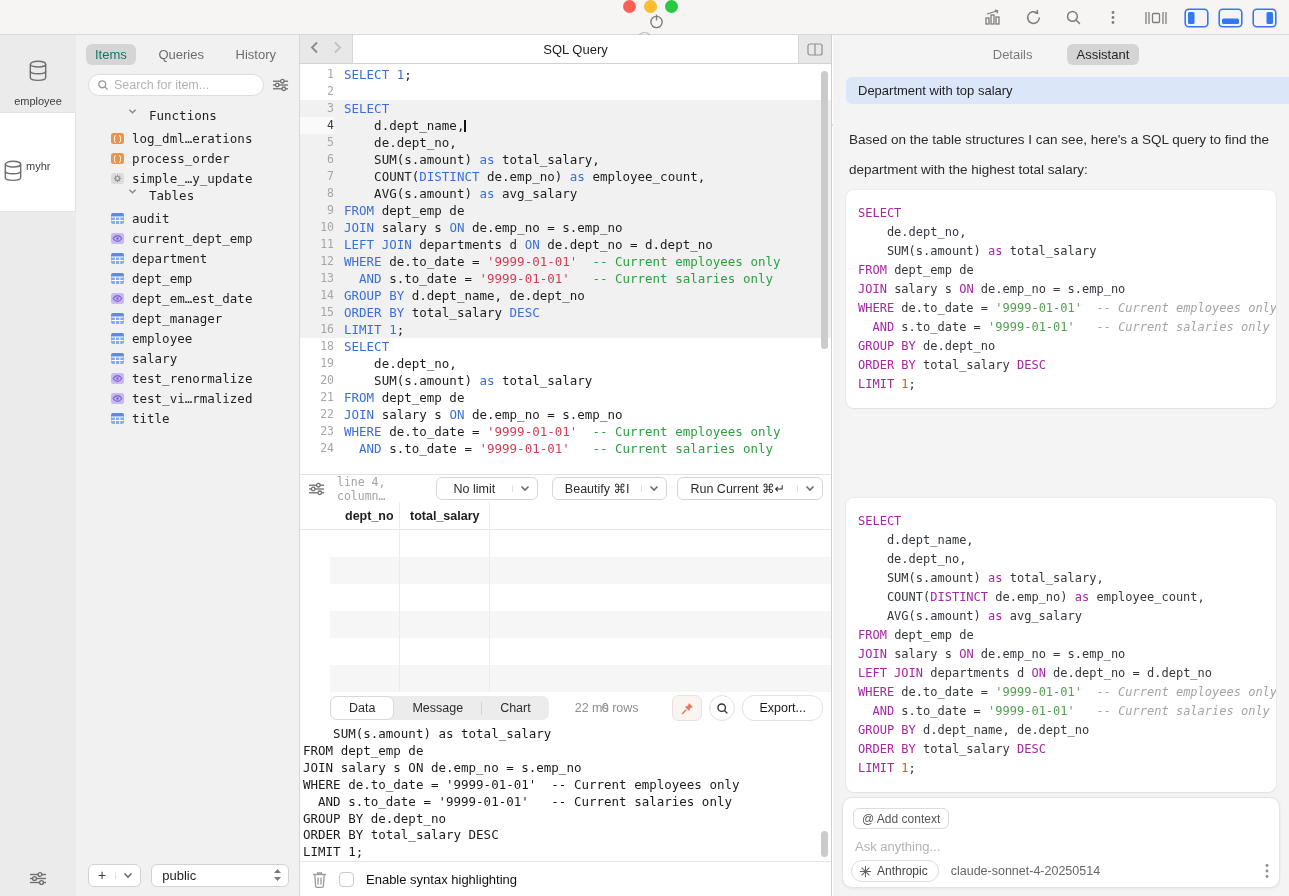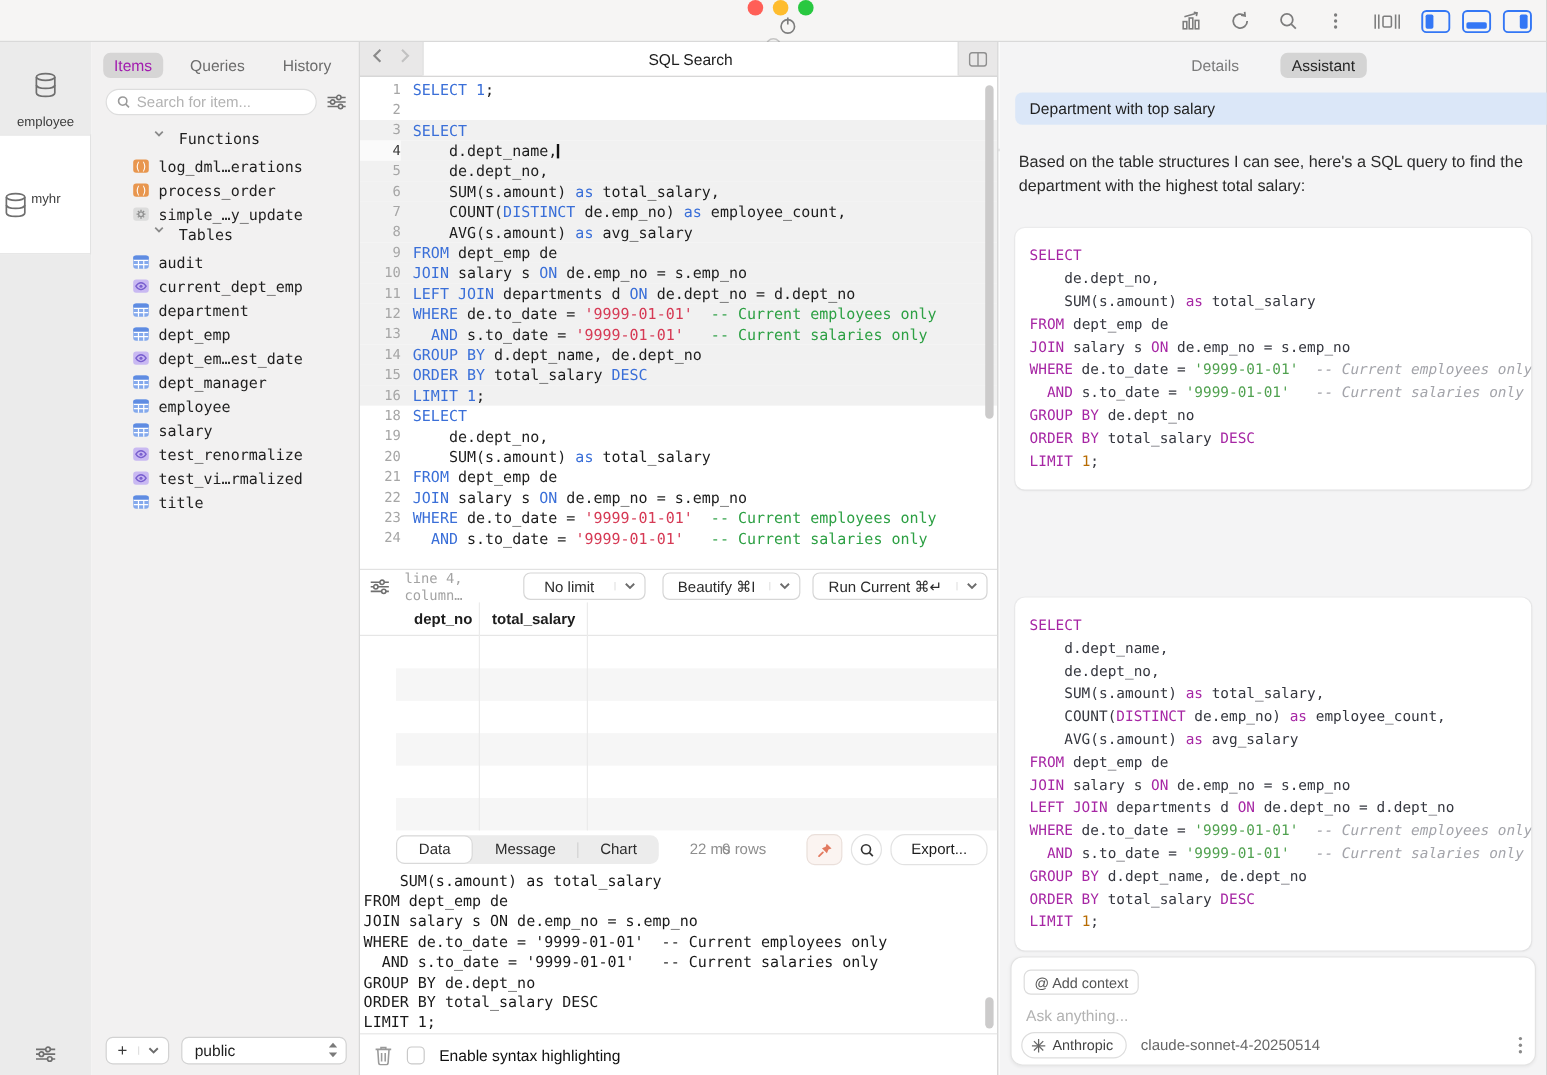--- a/index.html
+++ b/index.html
@@ -34,21 +34,21 @@
   .conn-card{position:absolute;left:0;top:77px;width:76px;height:100px;background:#fff;
              border:1px solid #e2e2e2;border-left:none;display:flex;flex-direction:row;align-items:center;}
   .conn-card .db-ic{margin-top:22px;}
   .rail-bottom{position:absolute;left:0;bottom:0;width:76px;height:36px;display:flex;align-items:center;justify-content:center;color:#6f6f6f;}
 
   
   .sidebar{position:absolute;left:76px;top:35px;width:224px;height:861px;background:#f2f1f1;
            border-right:1px solid #d8d8d8;}
   .sb-tabs{display:flex;align-items:center;justify-content:space-between;padding:9px 14px 0 10px;}
   .sb-tab{font-size:13px;color:#6c6c6c;padding:3px 9px;border-radius:6px;}
-  .sb-tab.active{background:#d6d5d5;color:#a21caf;}
+  .sb-tab.active{background:#d6d5d5;color:#0f766e;}
   .sb-search-row{display:flex;align-items:center;margin:9px 10px 0 12px;}
   .sb-search{flex:1;height:22px;background:#fff;border:1px solid #ddd;border-radius:11px;
              display:flex;align-items:center;padding:0 8px;color:#b3b3b3;font-size:12.5px;gap:5px;}
   .sb-filter{margin-left:8px;color:#6f6f6f;display:flex;}
   .tree{margin-top:12px;font-family:"DejaVu Sans Mono",monospace;font-size:12.5px;color:#1f1f1f;}
   .tree-head{display:flex;align-items:flex-start;gap:12px;height:20px;padding-left:12px;margin-left:40px;}
   .tree-item{display:flex;align-items:center;gap:7px;height:20px;padding-left:34px;white-space:nowrap;}
   .sb-bottom{position:absolute;left:0;bottom:0;width:100%;height:36px;display:flex;align-items:center;padding:0 10px 6px 12px;gap:10px;}
   .add-btn{height:23px;background:#fff;border:1px solid #d2d2d2;border-radius:6px;display:flex;align-items:center;}
   .add-btn .plus{padding:0 9px;font-size:14px;color:#3a3a3a;}
@@ -113,21 +113,21 @@
   .checkbox{width:15px;height:15px;border:1.5px solid #c9c9c9;border-radius:4px;background:#fff;}
   .bb-label{font-size:13px;color:#111;}
 
   
   .right{position:absolute;left:833px;top:35px;width:456px;height:861px;background:#f4f4f5;}
   .ai-tabs{display:flex;justify-content:center;gap:24px;padding-top:9px;align-items:center;}
   .ai-tab{font-size:13px;color:#7a7a7a;padding:3px 10px;border-radius:6px;}
   .ai-tab.active{background:#d4d4d4;color:#262626;}
   .banner{position:absolute;left:13px;top:42px;width:506px;height:27px;background:#dbe7f8;border-radius:6px;
           display:flex;align-items:center;padding:0 12px;font-size:13px;color:#1f1f1f;}
-  .para{position:absolute;left:16px;width:422px;font-size:13.5px;line-height:20px;color:#2b2b2b;}
+  .para{position:absolute;left:16px;width:422px;font-size:13.5px;line-height:30px;color:#2b2b2b;}
   .code-card{position:absolute;left:13px;width:430px;background:#fff;border-radius:8px;
              box-shadow:0 0 0 1px rgba(0,0,0,0.03),0 1px 2px rgba(0,0,0,0.05);
              padding:14px 0 14px 12px;overflow:hidden;}
   .code-card .cl{font-family:"DejaVu Sans Mono",monospace;font-size:12px;line-height:19px;white-space:pre;color:#35373f;}
   .ai .tk-k{color:#a626a4;} .ai .tk-n{color:#b76b01;} .ai .tk-s{color:#50a14f;}
   .ai .tk-c{color:#a3a4aa;font-style:italic;}
 
   .input-card{position:absolute;left:9px;top:762px;width:438px;height:91px;background:#fff;border:1px solid #e3e3e3;
               border-radius:10px;box-shadow:0 1px 3px rgba(0,0,0,0.06);}
   .ctx-chip{position:absolute;left:10px;top:10px;height:21px;border:1px solid #dcdcdc;border-radius:6px;
@@ -487,21 +487,21 @@
   <div class="edcol">
     <div class="tabbar">
       <div class="nav-btns">
         <span><svg width="9" height="13" viewBox="0 0 9 13" fill="none" stroke="#8a8a8a" stroke-width="1.8">
               <polyline points="7,1.5 2,6.5 7,11.5"></polyline>
             </svg></span>
         <span><svg width="9" height="13" viewBox="0 0 9 13" fill="none" stroke="#c2c2c2" stroke-width="1.8">
               <polyline points="2,1.5 7,6.5 2,11.5"></polyline>
             </svg></span>
       </div>
-      <div class="ed-tab">SQL Search</div>
+      <div class="ed-tab">SQL Query</div>
       <div class="tab-right">
         <svg width="16" height="13" viewBox="0 0 16 13" fill="none" stroke="#8f8f8f" stroke-width="1.2">
             <rect x="1" y="1" width="14" height="11" rx="2"></rect>
             <line x1="8" y1="1" x2="8" y2="12"></line>
           </svg>
       </div>
     </div>
 
     <div class="ed" id="ed-lines">
         <div class="ed-line">

